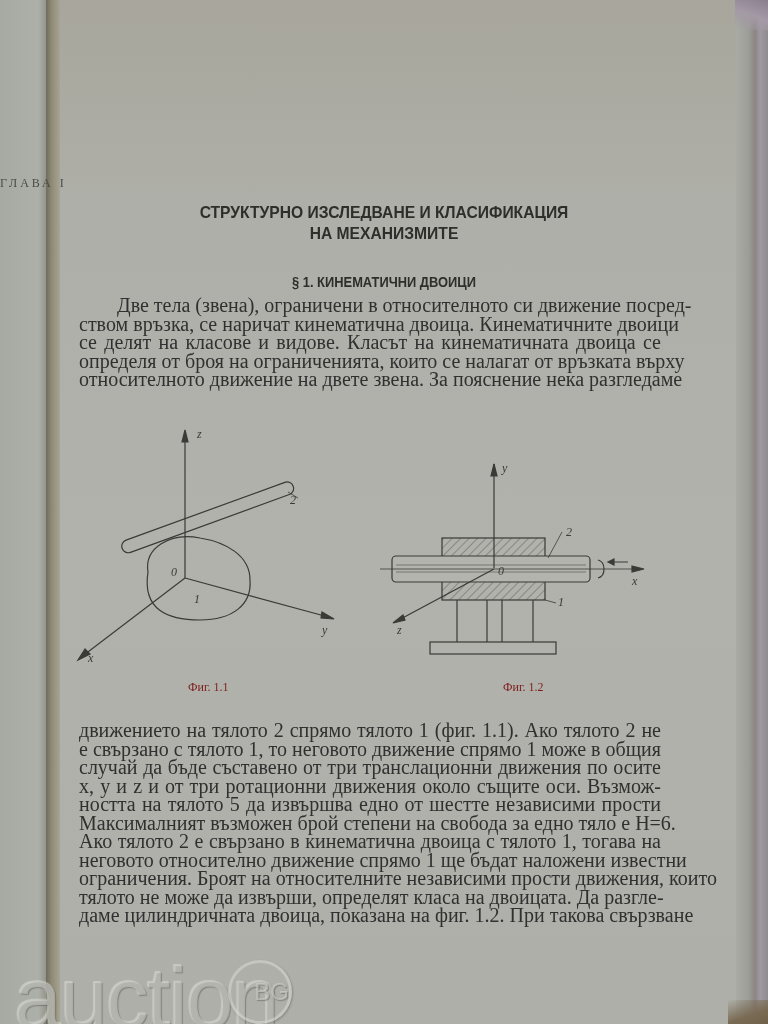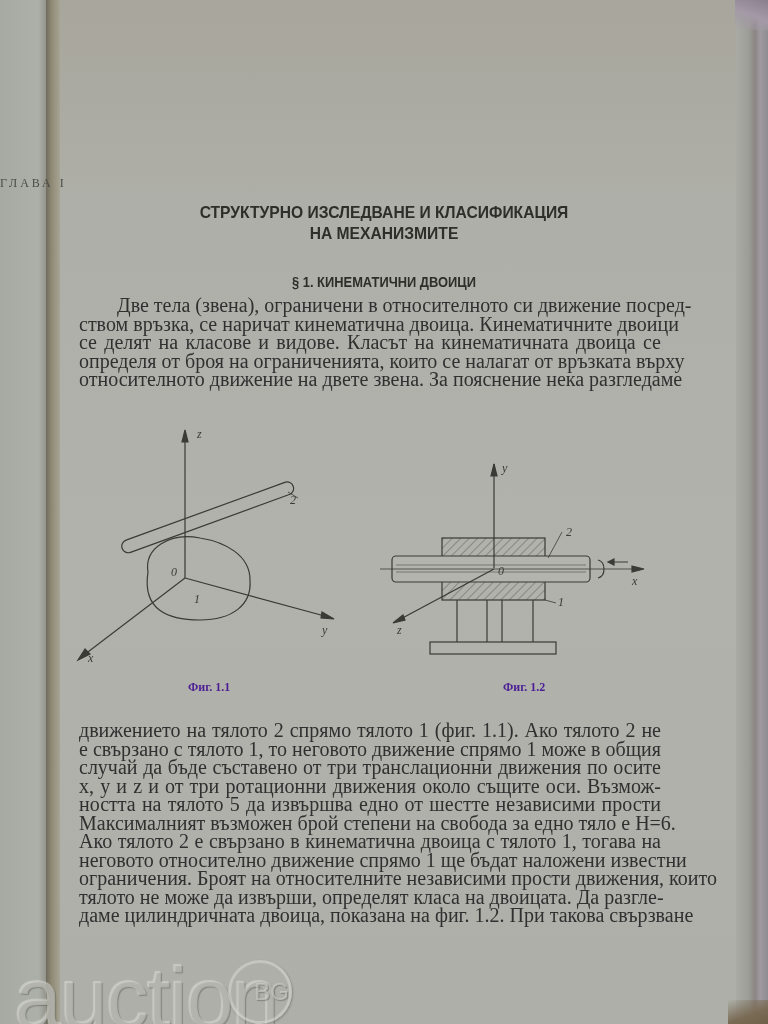--- a/index.html
+++ b/index.html
@@ -52,23 +52,22 @@
       position: absolute; left: 79px; width: 582px;
       font-size: 20px; line-height: 18.5px; color: #303030;
     }
     .para .line { display: block; white-space: nowrap; text-align: justify; text-align-last: justify; }
     .para .line.indent { padding-left: 38px; }
     .p1 { top: 296px; }
     .p2 { top: 721px; }
     .fig { position: absolute; }
     .fig svg { display: block; }
     .caption {
-      position: absolute; font-size: 12px; color: #4c1d95;
+      position: absolute; font-size: 12px; color: #7f1d1d;
       font-family: "Liberation Serif", serif;
-      font-weight: bold;
     }
     .watermark {
       position: absolute; left: 14px; top: 948px;
       font-family: "Liberation Sans", sans-serif;
       font-size: 86px; font-weight: normal; letter-spacing: -2px;
       color: rgba(205,207,200,0.55);
       text-shadow: 1px 1px 1px rgba(80,80,75,0.45), -1px -1px 1px rgba(240,240,235,0.4);
     }
     .watermark-bg {
       position: absolute; left: 228px; top: 960px; width: 58px; height: 58px;

